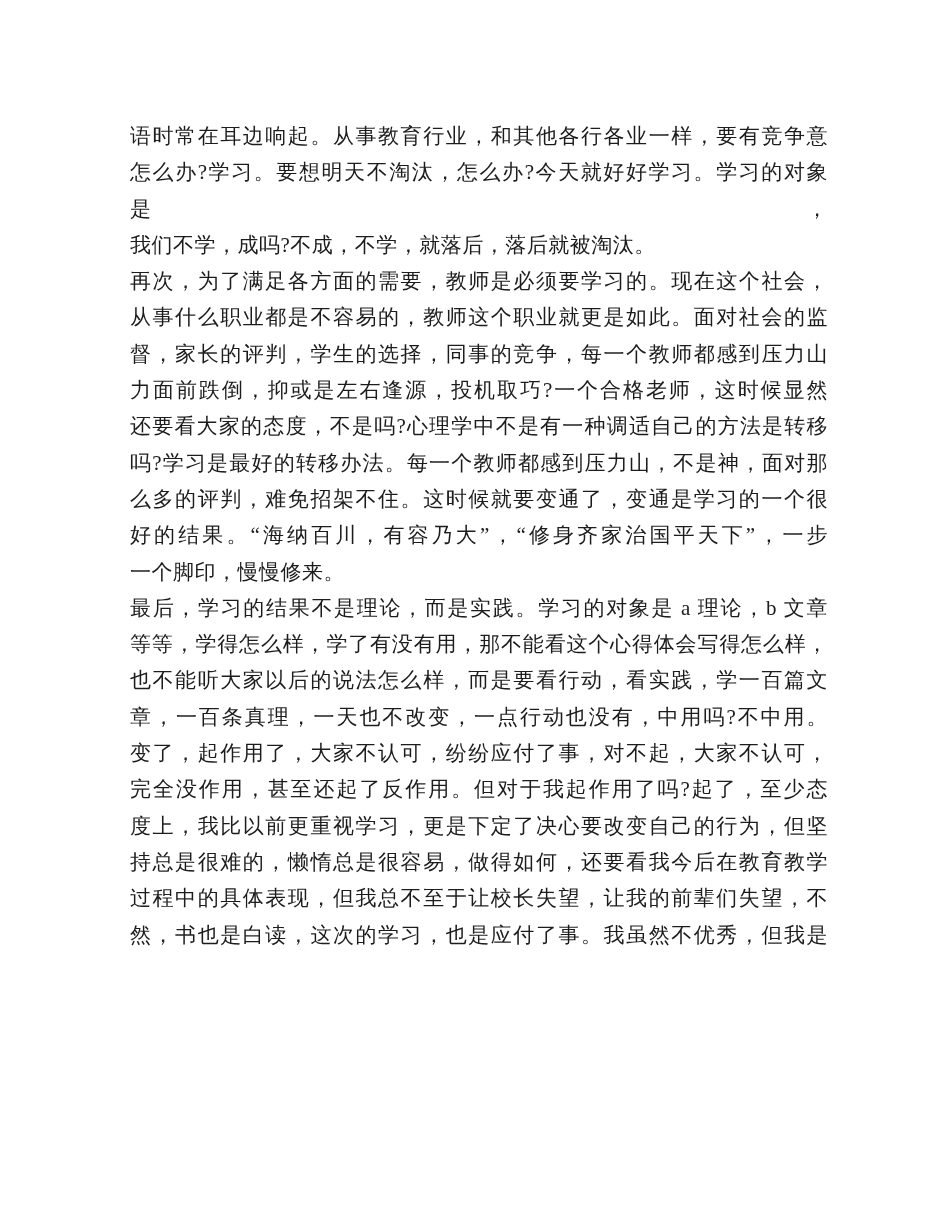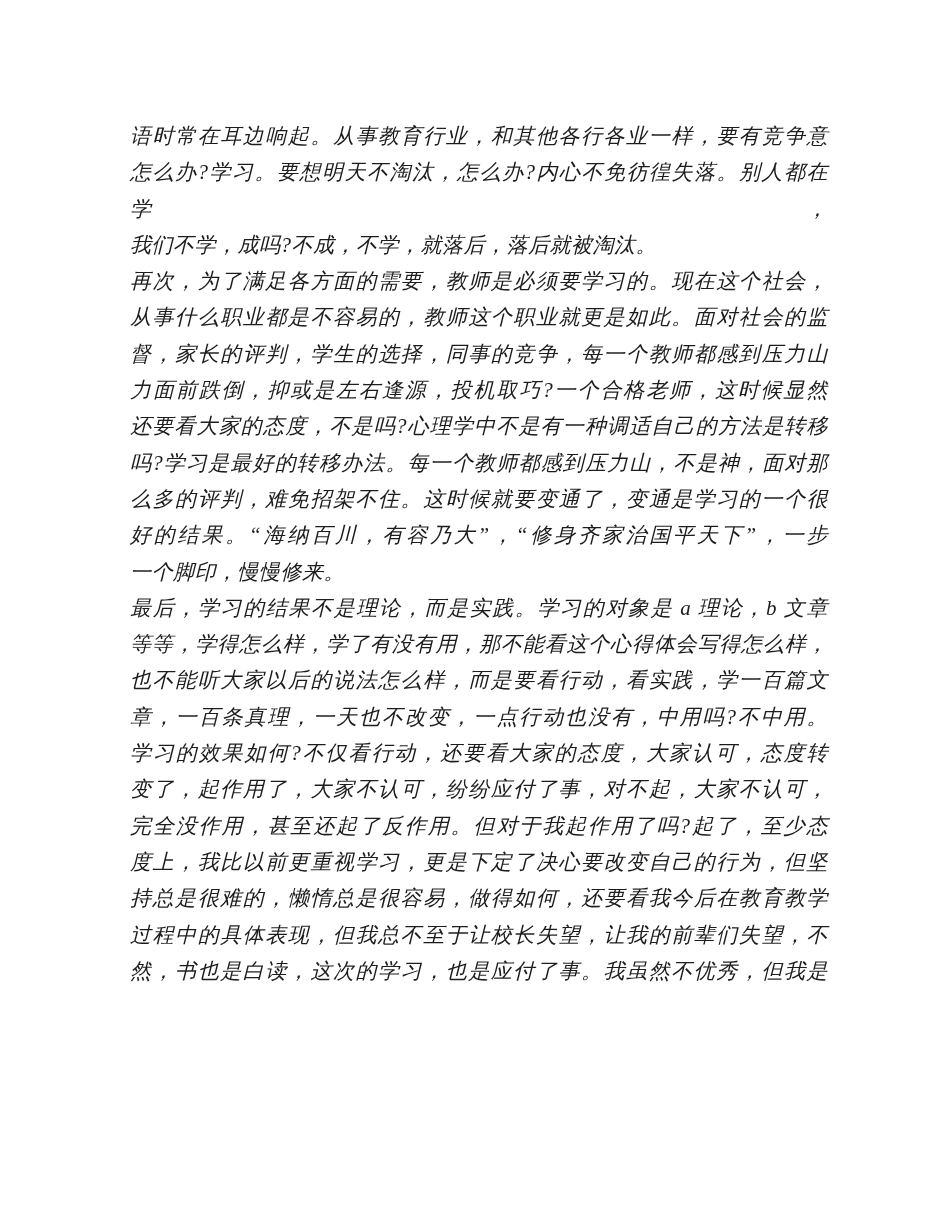--- a/index.html
+++ b/index.html
@@ -28,57 +28,55 @@
     top: 118px;
     width: 698px;
     font-size: 21px;
     line-height: 36.3px;
     color: var(--ink, #1c1c1c);
     letter-spacing: 0.5px;
   }
   .paragraph {
     margin: 0;
     padding: 0;
-    font-style: italic;
   }
   .text-line {
     text-align: justify;
     text-align-last: left;
   }
   .text-line.fill {
     text-align-last: justify;
   }
 </style>
 </head>
 <body>
 
 <div class="page">
   <div class="text-block" id="doc-text">
       <div class="paragraph">
         <div class="text-line fill">语时常在耳边响起。从事教育行业，和其他各行各业一样，要有竞争意</div>
-        <div class="text-line fill">怎么办?学习。要想明天不淘汰，怎么办?内心不免彷徨失落。别人都在学，</div>
+        <div class="text-line fill">怎么办?学习。要想明天不淘汰，怎么办?今天就好好学习。学习的对象是，</div>
         <div class="text-line">我们不学，成吗?不成，不学，就落后，落后就被淘汰。</div>
       </div>
       <div class="paragraph">
         <div class="text-line fill">再次，为了满足各方面的需要，教师是必须要学习的。现在这个社会，</div>
         <div class="text-line fill">从事什么职业都是不容易的，教师这个职业就更是如此。面对社会的监</div>
         <div class="text-line fill">督，家长的评判，学生的选择，同事的竞争，每一个教师都感到压力山</div>
         <div class="text-line fill">力面前跌倒，抑或是左右逢源，投机取巧?一个合格老师，这时候显然</div>
         <div class="text-line fill">还要看大家的态度，不是吗?心理学中不是有一种调适自己的方法是转移</div>
         <div class="text-line fill">吗?学习是最好的转移办法。每一个教师都感到压力山，不是神，面对那</div>
         <div class="text-line fill">么多的评判，难免招架不住。这时候就要变通了，变通是学习的一个很</div>
         <div class="text-line fill">好的结果。“海纳百川，有容乃大”，“修身齐家治国平天下”，一步</div>
         <div class="text-line">一个脚印，慢慢修来。</div>
       </div>
       <div class="paragraph">
         <div class="text-line fill">最后，学习的结果不是理论，而是实践。学习的对象是 a 理论，b 文章</div>
         <div class="text-line fill">等等，学得怎么样，学了有没有用，那不能看这个心得体会写得怎么样，</div>
         <div class="text-line fill">也不能听大家以后的说法怎么样，而是要看行动，看实践，学一百篇文</div>
         <div class="text-line fill">章，一百条真理，一天也不改变，一点行动也没有，中用吗?不中用。</div>
-        <div class="text-line fill">学习的效果如何?不仅看行动，还要看大家的态度，大家认可，态度转</div>
         <div class="text-line fill">变了，起作用了，大家不认可，纷纷应付了事，对不起，大家不认可，</div>
         <div class="text-line fill">完全没作用，甚至还起了反作用。但对于我起作用了吗?起了，至少态</div>
         <div class="text-line fill">度上，我比以前更重视学习，更是下定了决心要改变自己的行为，但坚</div>
         <div class="text-line fill">持总是很难的，懒惰总是很容易，做得如何，还要看我今后在教育教学</div>
         <div class="text-line fill">过程中的具体表现，但我总不至于让校长失望，让我的前辈们失望，不</div>
         <div class="text-line fill">然，书也是白读，这次的学习，也是应付了事。我虽然不优秀，但我是</div>
       </div>
     </div>
 </div>
 

